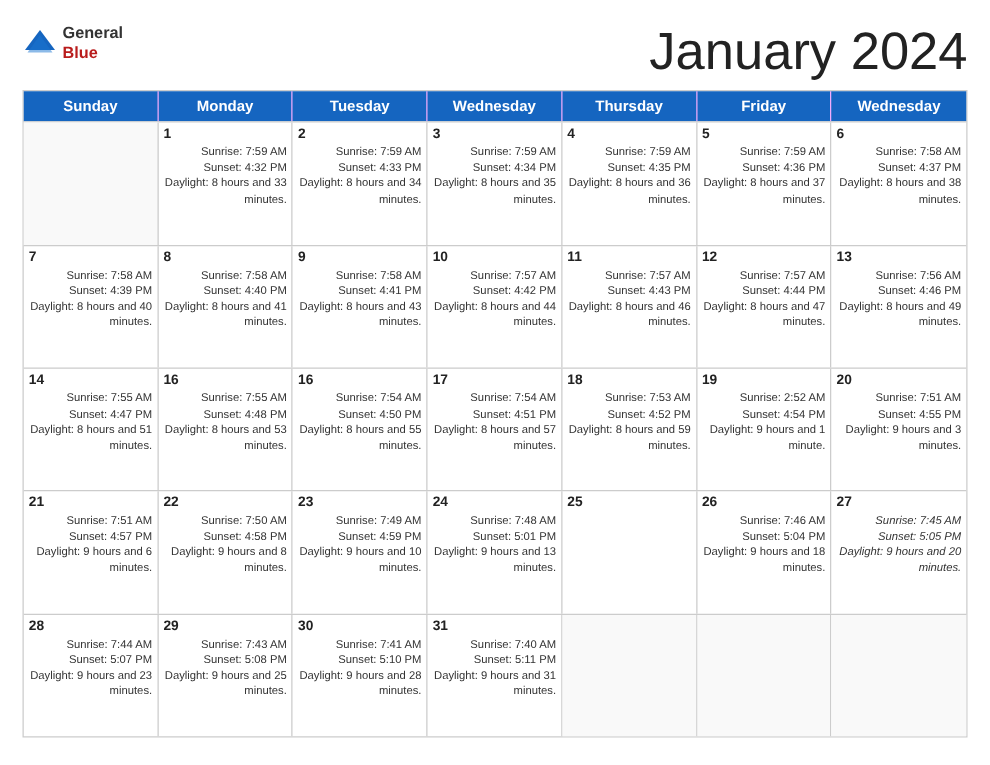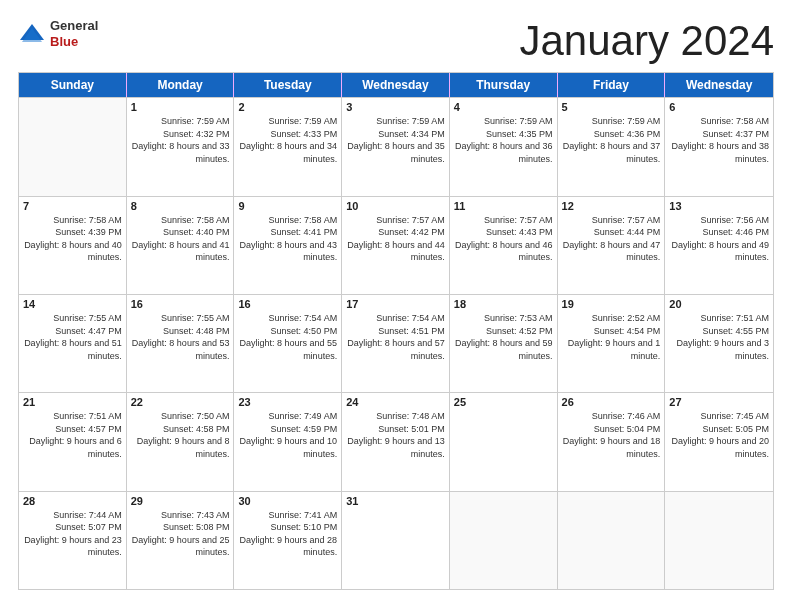--- a/index.html
+++ b/index.html
@@ -292,21 +292,21 @@
             <span class="day-number">25</span>
           </div>
           <div class="day-cell">
             <span class="day-number">26</span>
             <div class="day-info" style="white-space: pre-line;">Sunrise: 7:46 AM
 Sunset: 5:04 PM
 Daylight: 9 hours and 18 minutes.</div>
           </div>
           <div class="day-cell">
             <span class="day-number">27</span>
-            <div class="day-info" style="white-space: pre-line;">Sunrise: 7:45 AM
+            <div class="day-info" style="white-space: pre-line; font-style: italic;">Sunrise: 7:45 AM
 Sunset: 5:05 PM
 Daylight: 9 hours and 20 minutes.</div>
           </div>
         </div>
         <div class="week-row">
           <div class="day-cell">
             <span class="day-number">28</span>
             <div class="day-info" style="white-space: pre-line;">Sunrise: 7:44 AM
 Sunset: 5:07 PM
 Daylight: 9 hours and 23 minutes.</div>
@@ -318,20 +318,23 @@
 Daylight: 9 hours and 25 minutes.</div>
           </div>
           <div class="day-cell">
             <span class="day-number">30</span>
             <div class="day-info" style="white-space: pre-line;">Sunrise: 7:41 AM
 Sunset: 5:10 PM
 Daylight: 9 hours and 28 minutes.</div>
           </div>
           <div class="day-cell">
             <span class="day-number">31</span>
+            <div class="day-info" style="white-space: pre-line;">Sunrise: 7:40 AM
+Sunset: 5:11 PM
+Daylight: 9 hours and 31 minutes.</div>
           </div>
           <div class="day-cell empty"></div>
           <div class="day-cell empty"></div>
           <div class="day-cell empty"></div>
         </div>
       </div>
   </div>
 </div>
 
 </body></html>

